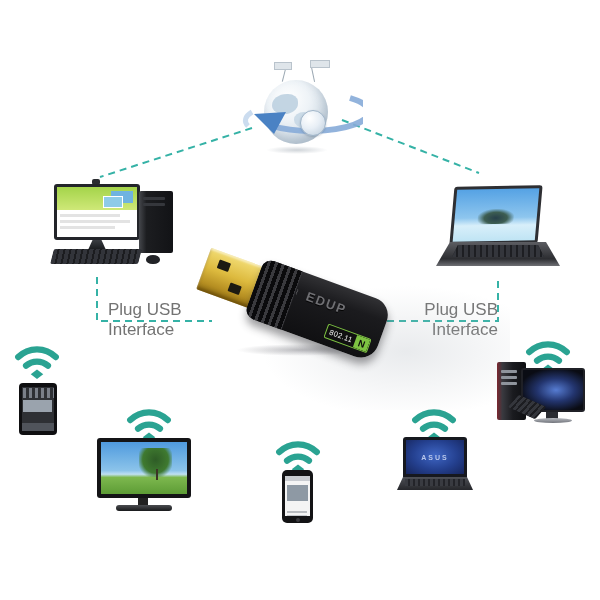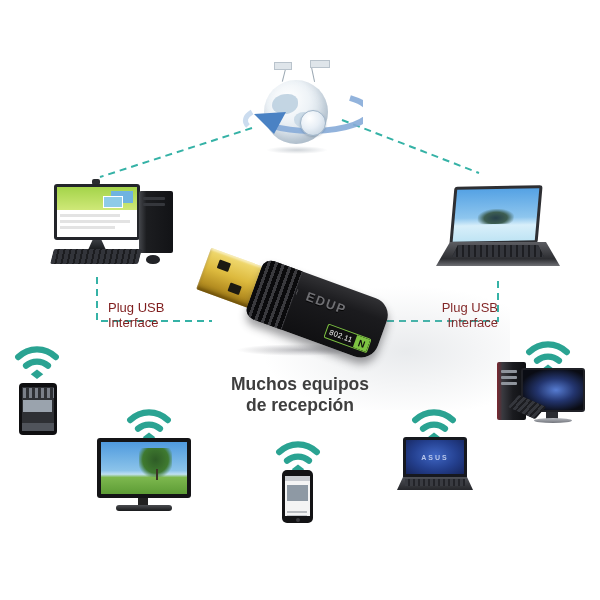--- a/index.html
+++ b/index.html
@@ -4,21 +4,21 @@
 <style>
   html,body{margin:0;padding:0;background:#fff;font-family:"Liberation Sans",sans-serif;}
   .stage{position:relative;width:600px;height:600px;background:#ffffff;overflow:hidden;}
   .abs{position:absolute;}
 
   
   svg.connectors{position:absolute;left:0;top:0;width:600px;height:600px;}
 
   
   .internet-label{left:235px;top:154px;width:120px;text-align:center;font-size:15px;color:#4b4b4b;}
-  .plug-label{font-size:13px;color:#7f1d1d;}
+  .plug-label{font-size:17px;color:#737373;}
   .plug-left{left:108px;top:300px;width:110px;}
   .plug-right{left:388px;top:300px;width:110px;text-align:right;}
   .caption{left:190px;top:374px;width:220px;text-align:center;font-size:17.5px;line-height:21px;font-weight:600;color:#3e3e3e;}
 
   
   .globe-wrap{left:238px;top:62px;width:125px;height:95px;}
   .globe{position:absolute;left:26px;top:18px;width:64px;height:64px;border-radius:50%;
     background:radial-gradient(circle at 38% 30%, #ffffff 0%, #eef3f7 35%, #ccd8e2 75%, #aebfcd 100%);
     box-shadow:inset -4px -6px 10px rgba(120,140,160,.35);}
   .globe .land1{position:absolute;left:8px;top:14px;width:26px;height:20px;border-radius:60% 40% 55% 45%;background:#bcd0e0;opacity:.9;}
@@ -199,24 +199,20 @@
         <div class="ad-brand-wifi">≀</div>
         <div class="ad-brand">EDUP</div>
         <div class="ad-badge">
           <span class="std">802.11</span>
           <span class="n">N</span>
         </div>
       </div>
     </div>
   </div>
 
-  <div class="abs caption">
-    <div>Muchos equipos</div>
-    <div>de recepción</div>
-  </div>
 
   <svg class="wifi" style="left:13px;top:343px;width:48px;height:36px;" viewBox="0 0 60 46">
     <path d="M6,18 A34,34 0 0 1 54,18" stroke="#2aa392" stroke-width="8" fill="none" stroke-linecap="round"></path>
     <path d="M16,29 A21,21 0 0 1 44,29" stroke="#2aa392" stroke-width="8" fill="none" stroke-linecap="round"></path>
     <polygon points="30,34 38,40 30,46 22,40" fill="#2aa392"></polygon>
   </svg>
   <svg class="wifi" style="left:125px;top:406px;width:48px;height:36px;" viewBox="0 0 60 46">
     <path d="M6,18 A34,34 0 0 1 54,18" stroke="#2aa392" stroke-width="8" fill="none" stroke-linecap="round"></path>
     <path d="M16,29 A21,21 0 0 1 44,29" stroke="#2aa392" stroke-width="8" fill="none" stroke-linecap="round"></path>
     <polygon points="30,34 38,40 30,46 22,40" fill="#2aa392"></polygon>

